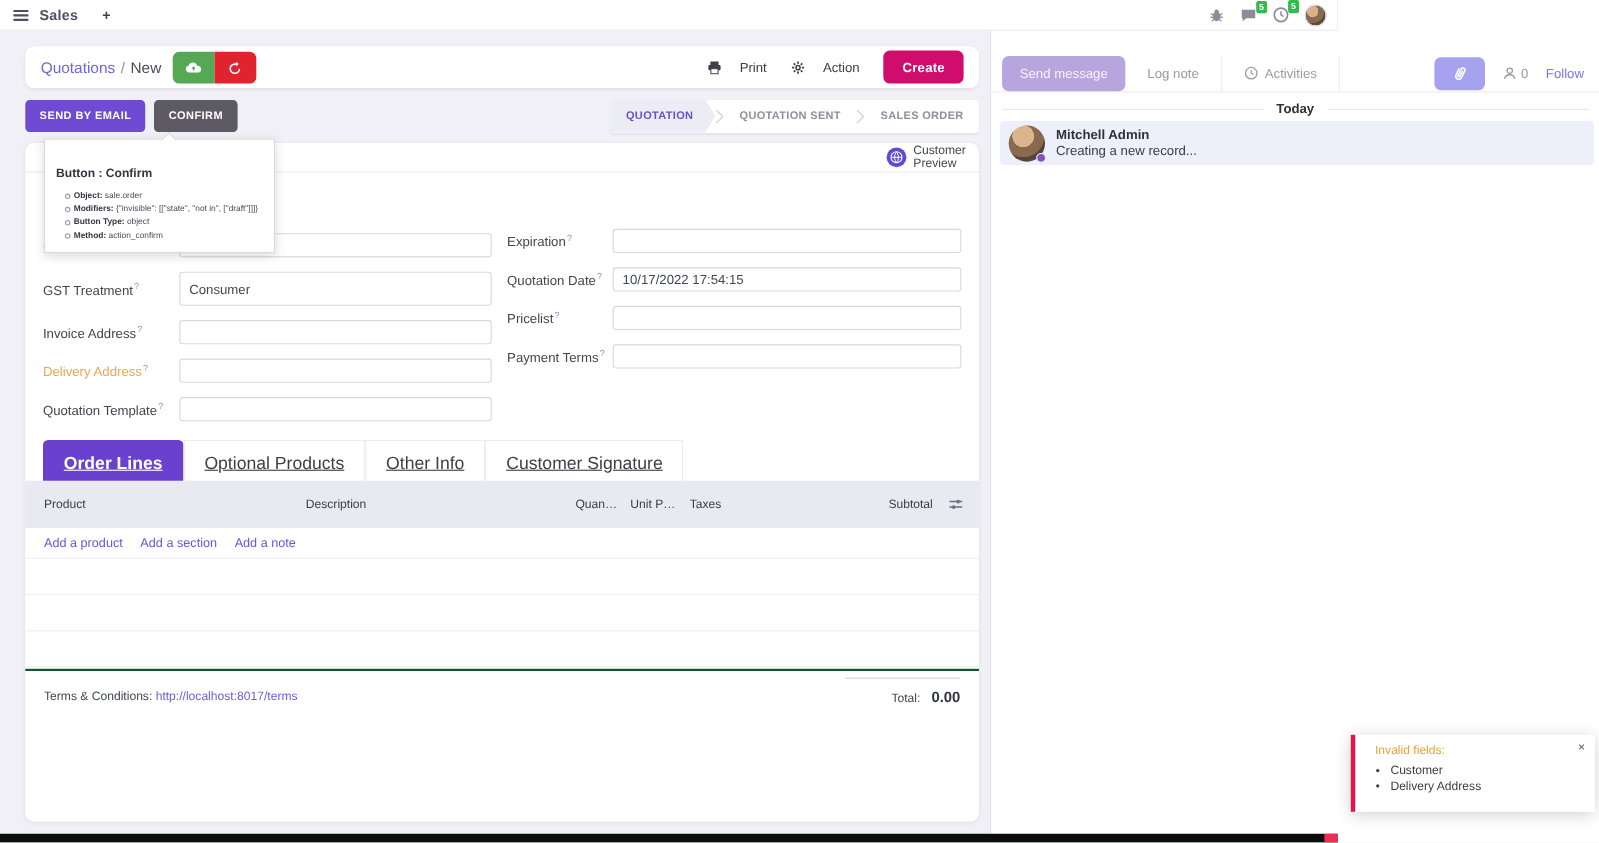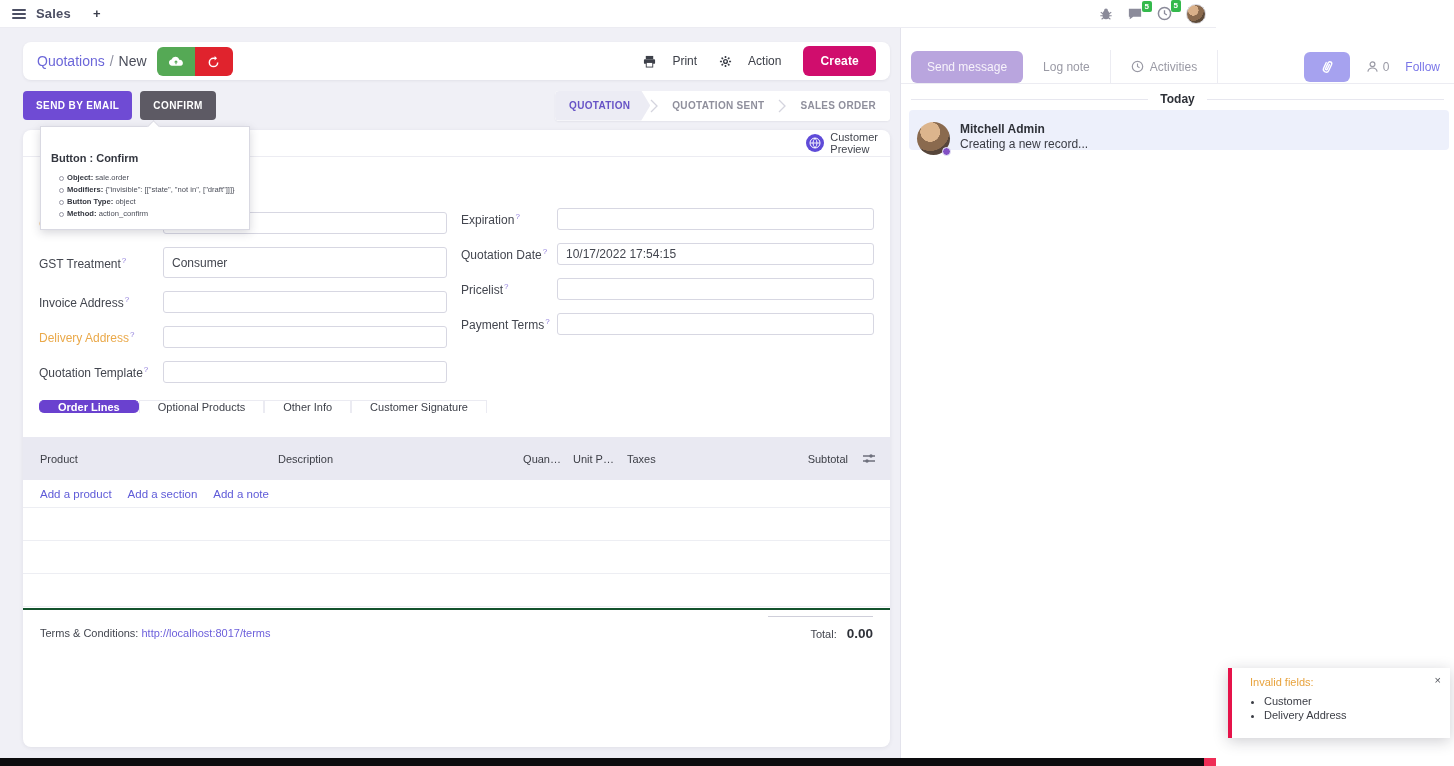--- a/index.html
+++ b/index.html
@@ -84,22 +84,22 @@
   .fcol-left .flabel { width:124px; }
   .fcol-right .flabel { width:96px; }
   .flabel.invalid { color:#eaa94a; }
   .fhelp { font-size:8px; color:#8f7ddb; vertical-align:super; margin-left:1px; }
   .finput { flex:1; border:1px solid #d7d7e2; border-radius:3px; height:22px; font-size:12px;
     color:#43464f; padding:0 8px; font-family:"Liberation Sans",sans-serif; background:#fff; }
   .finput.tall { height:31px; }
 
   
   .tabs { position:absolute; left:16px; top:270px; display:flex; }
-  .tab { font-size:11px; padding:0 18px; border:1px solid #ebebf2; background:#fff; color:#3c3f48;
-    cursor:pointer; border-bottom:none; }
+  .tab { font-size:16px; padding:12px 18px; border:1px solid #ebebf2; background:#fff; color:#3c3f48;
+    cursor:pointer; border-bottom:none;text-decoration:underline; }
   .tab.active { background:#6a41cf; color:#fff; font-weight:700; border-radius:5px; border-color:#6a41cf; }
 
   
   .olist-header { position:absolute; left:0; top:307px; width:867px; height:43px; background:#e9e9f2;
     display:flex; align-items:center; font-size:11px; color:#3c3e46; }
   .col-product { width:215px; padding-left:17px; }
   .col-desc { width:225px;margin-left:40px; }
   .col-qty { width:58px; text-align:right; }
   .col-unit { width:56px; padding-left:12px; }
   .col-taxes { flex:1; padding-left:10px; }
@@ -130,21 +130,21 @@
   .ch-tab.bordered { border-left:1px solid #ececf2; border-right:1px solid #ececf2; }
   .ch-right { margin-left:auto; display:flex; align-items:center; gap:16px; padding-right:14px; }
   .btn-attach { background:#a6a2ef; border:none; border-radius:6px; width:46px; height:30px;
     display:flex; align-items:center; justify-content:center; cursor:pointer; }
   .followers { display:flex; align-items:center; gap:4px; font-size:12px; color:#9a9aa5; cursor:pointer; }
   .follow-link { font-size:12px; color:#7a76e8; cursor:pointer; }
   .date-divider { position:absolute; top:64px; left:0; width:100%; display:flex; align-items:center; gap:12px; padding:0 10px; }
   .date-divider .line { flex:1; height:1px; background:#e7e7ef; }
   .date-divider .txt { font-size:12px; font-weight:700; color:#2e3138; }
   .message { position:absolute; top:82px; left:8px; width:540px; height:40px; background:#edf0fb;
-    border-radius:4px; display:flex; padding:12px 8px; }
+    border-radius:4px; display:flex; align-items:center; padding:0 8px; }
   .msg-avatar { position:relative; width:33px; height:33px; border-radius:50%;
     background:radial-gradient(circle at 40% 30%, #dcb58d 0 32%, #8a6a4e 33% 62%, #56453a 63%); flex:0 0 auto; }
   .presence { position:absolute; right:-1px; bottom:-1px; width:9px; height:9px; border-radius:50%;
     background:#8250c4; border:1.5px solid #edf0fb; }
   .msg-body { margin-left:10px; line-height:1.25; }
   .msg-author { font-size:12px; font-weight:700; color:#2e3138; }
   .msg-text { font-size:12px; color:#3a3c44; }
 
   
   .toast { position:absolute; left:1228px; top:668px; width:222px; height:70px; background:#fff;

